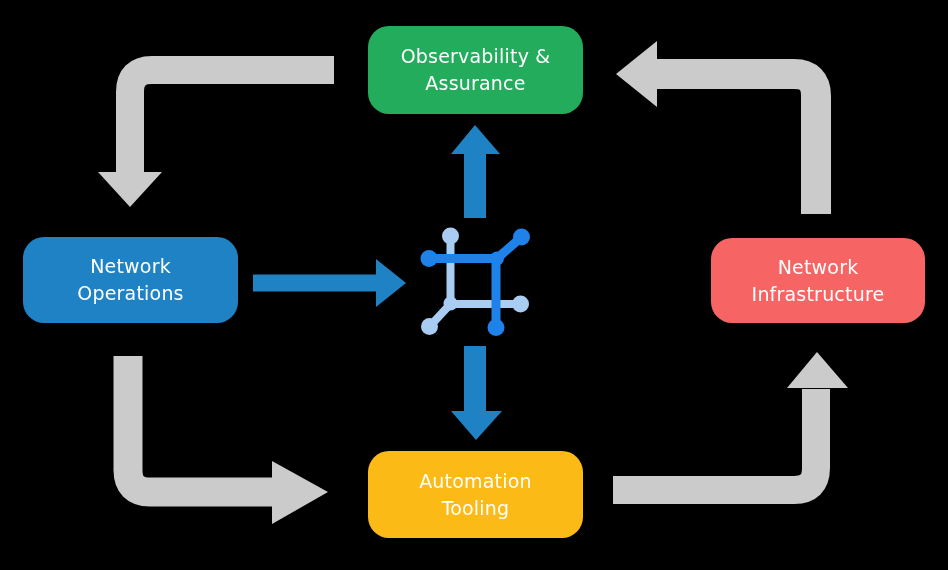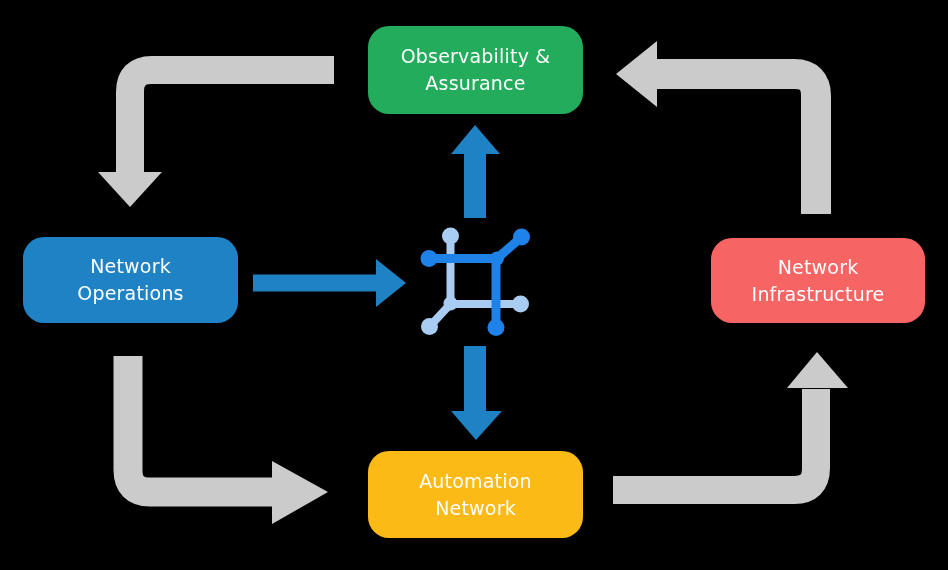--- a/index.html
+++ b/index.html
@@ -106,16 +106,16 @@
 Operations</span>
   </div>
 
   <div class="node" style="left: 711px; top: 238px; width: 214px; height: 85px; background: rgb(247, 100, 100);">
     <span class="node-label">Network
 Infrastructure</span>
   </div>
 
   <div class="node" style="left: 368px; top: 451px; width: 215px; height: 87px; background: rgb(251, 186, 22);">
     <span class="node-label">Automation
-Network</span>
+Tooling</span>
   </div>
 
 </div>
 
 </body></html>

